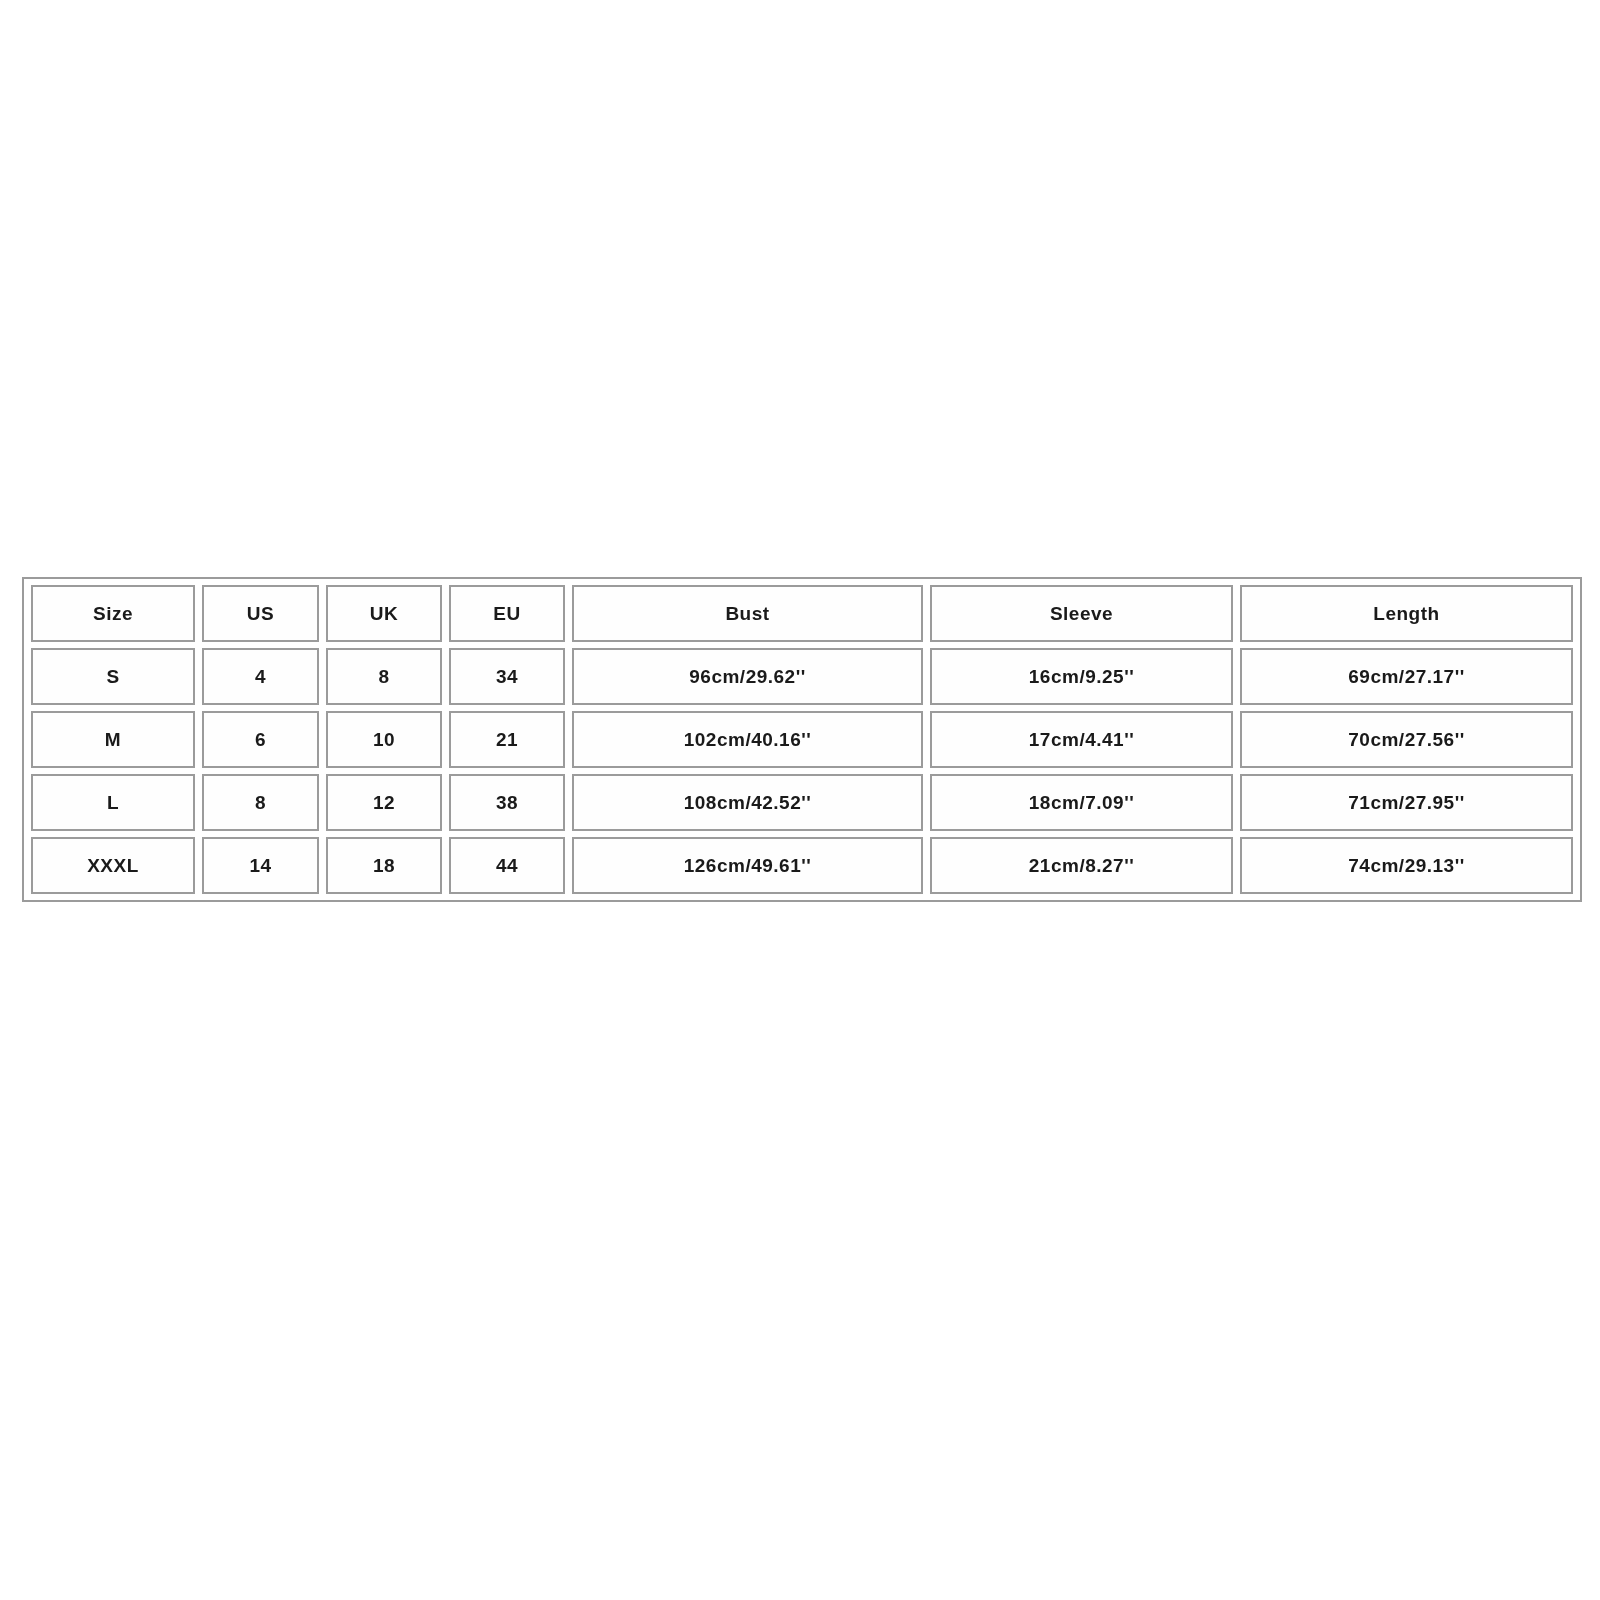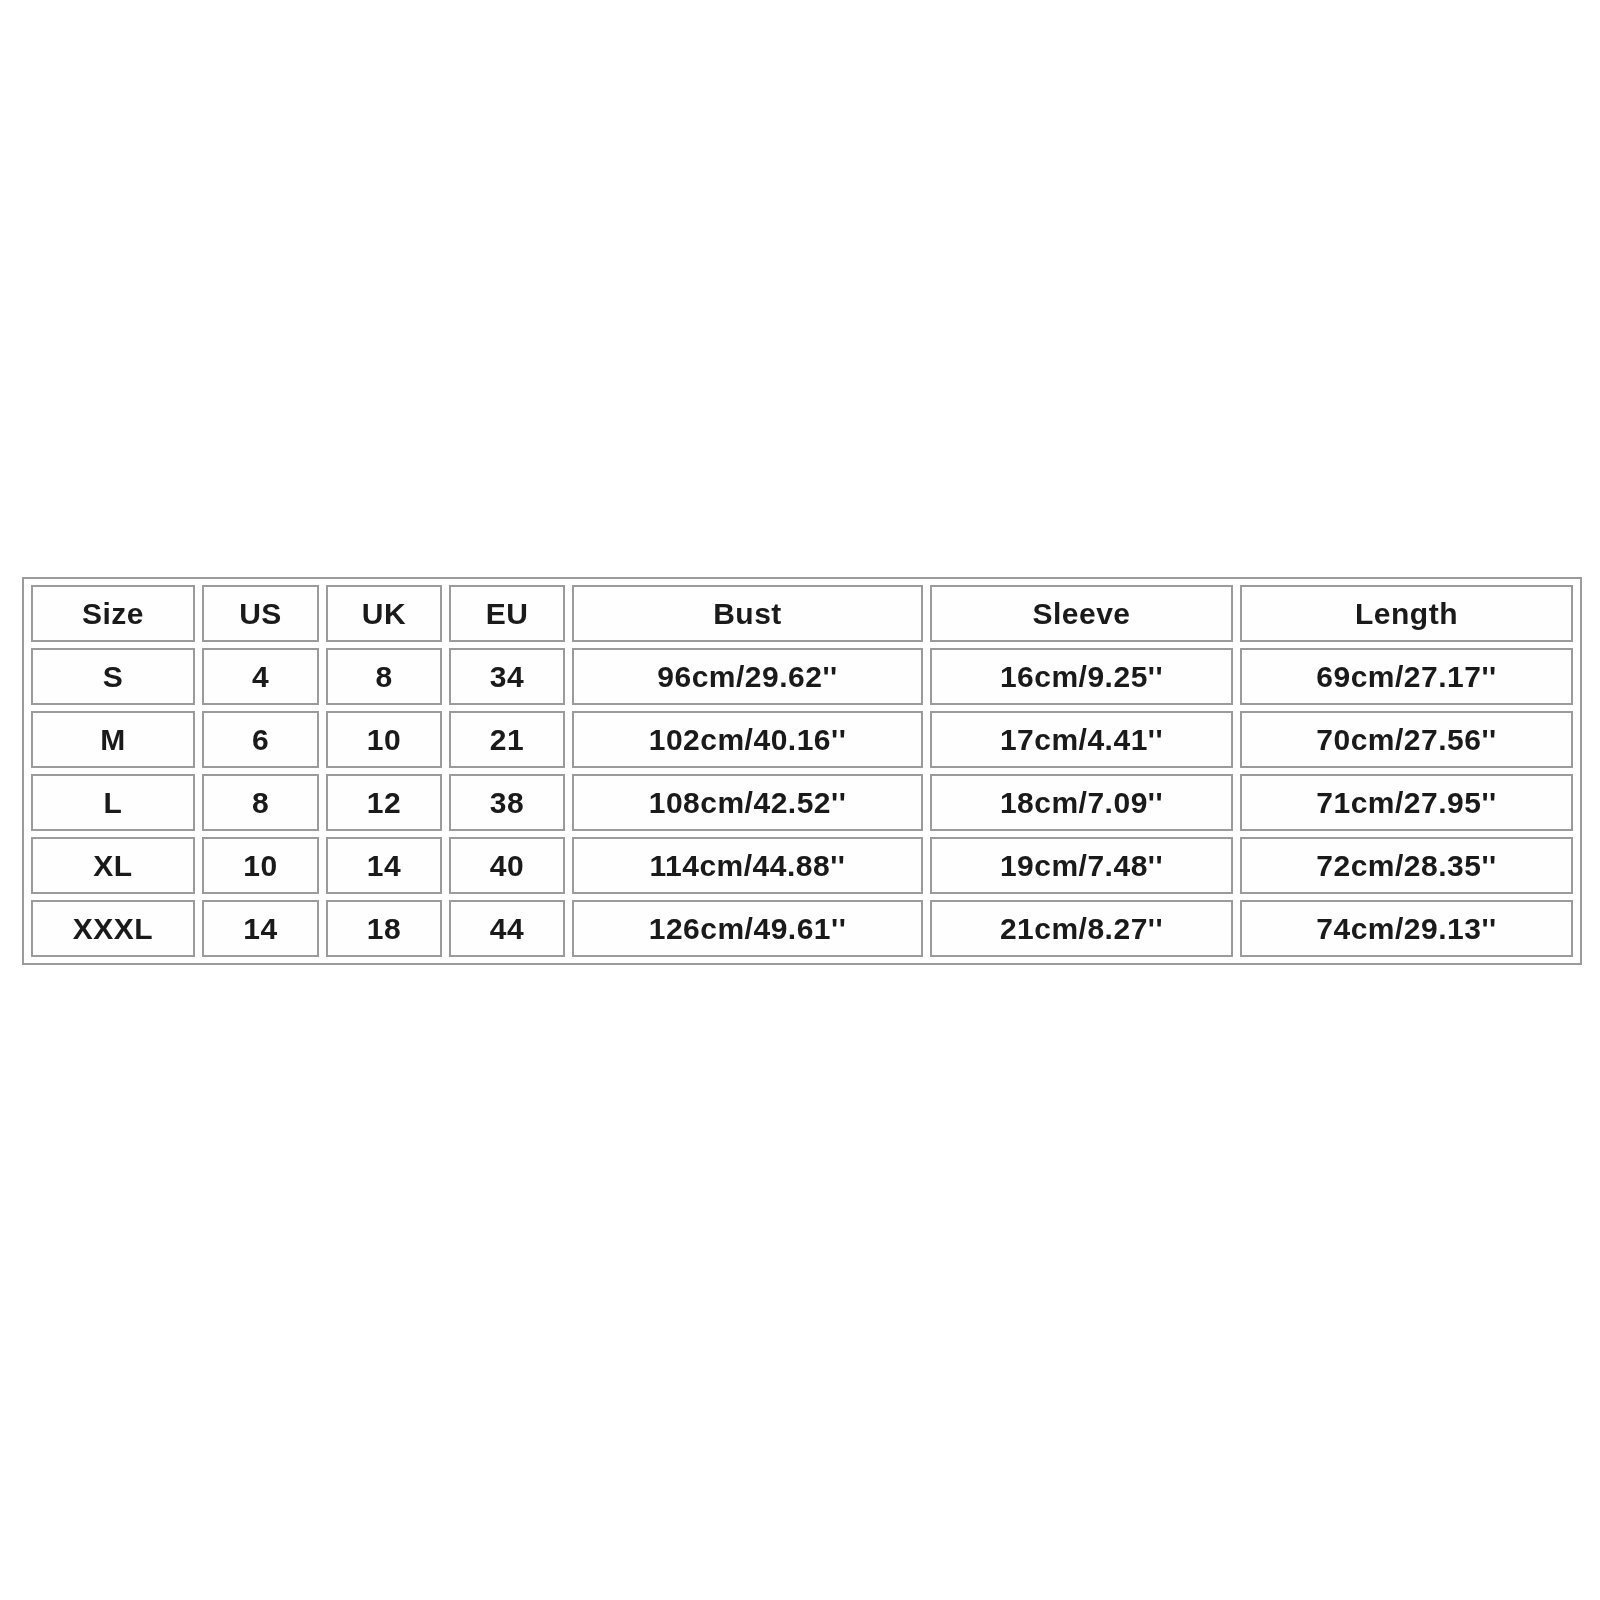--- a/index.html
+++ b/index.html
@@ -29,21 +29,21 @@
   }
   table.size-chart th,
   table.size-chart td {
     box-sizing: border-box;
     border: 2px solid #9b9b9b;
     background: #fefefe;
     height: 57px;
     text-align: center;
     vertical-align: middle;
     font-weight: bold;
-    font-size: 30px;
+    font-size: 19px;
     color: #1a1a1a;
     letter-spacing: 0.5px;
     padding: 0 4px;
     overflow: hidden;
     white-space: nowrap;
   }
   col.c0 { width: 164px; }
   col.c1 { width: 117px; }
   col.c2 { width: 116px; }
   col.c3 { width: 116px; }
@@ -98,29 +98,20 @@
         <tr>
           <td>L</td>
           <td>8</td>
           <td>12</td>
           <td>38</td>
           <td>108cm/42.52''</td>
           <td>18cm/7.09''</td>
           <td>71cm/27.95''</td>
         </tr>
         <tr>
-          <td>XL</td>
-          <td>10</td>
-          <td>14</td>
-          <td>40</td>
-          <td>114cm/44.88''</td>
-          <td>19cm/7.48''</td>
-          <td>72cm/28.35''</td>
-        </tr>
-        <tr>
           <td>XXXL</td>
           <td>14</td>
           <td>18</td>
           <td>44</td>
           <td>126cm/49.61''</td>
           <td>21cm/8.27''</td>
           <td>74cm/29.13''</td>
         </tr>
       </tbody>
   </table>

